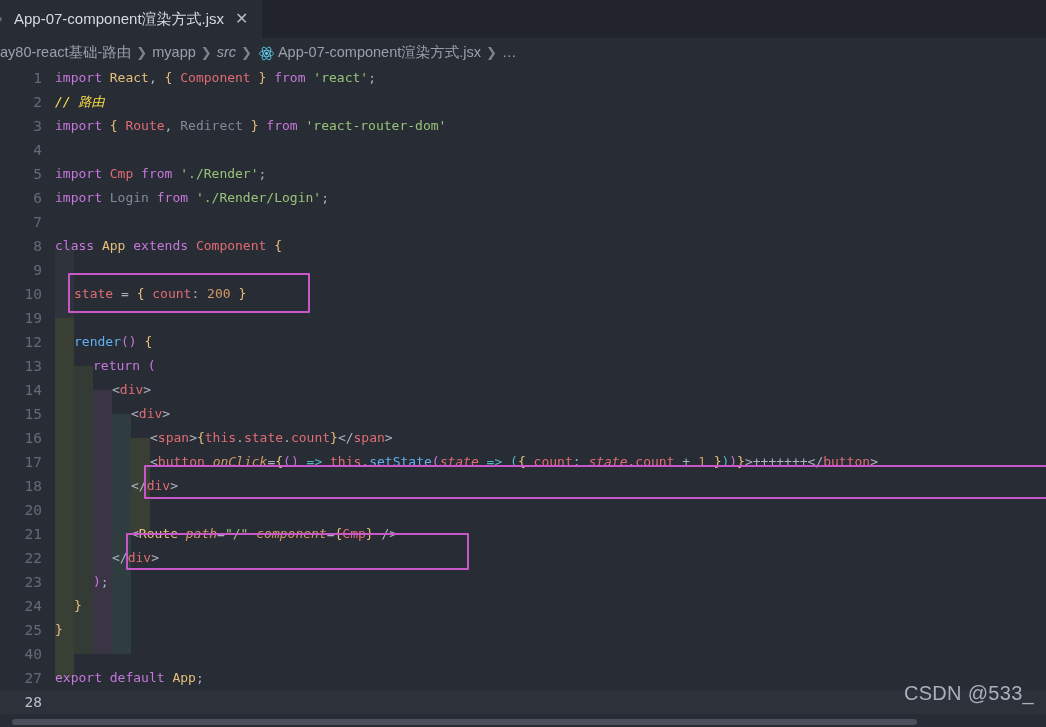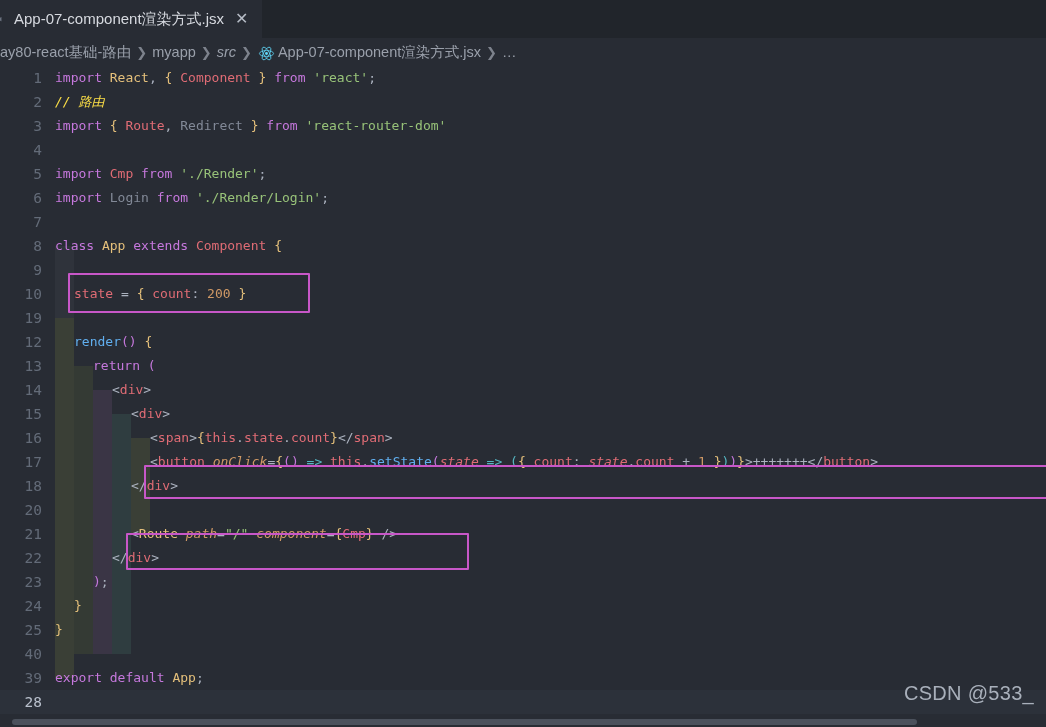--- a/index.html
+++ b/index.html
@@ -217,21 +217,21 @@
       <div class="row"><span class="gutter">22</span><span class="code" style="left:112px;"><span class="tagbr">&lt;/</span><span class="tag">div</span><span class="tagbr">&gt;</span></span></div>
 
       <div class="row"><span class="gutter">23</span><span class="code" style="left:93px;"><span class="br-p">)</span><span class="punc">;</span></span></div>
 
       <div class="row"><span class="gutter">24</span><span class="code" style="left:74px;"><span class="br-y">}</span></span></div>
 
       <div class="row"><span class="gutter">25</span><span class="code"><span class="br-y">}</span></span></div>
 
       <div class="row"><span class="gutter">40</span><span class="code"></span></div>
 
-      <div class="row"><span class="gutter">39</span><span class="code"><span class="kw">export</span> <span class="kw">default</span> <span class="cls">App</span><span class="punc">;</span></span></div>
+      <div class="row"><span class="gutter">27</span><span class="code"><span class="kw">export</span> <span class="kw">default</span> <span class="cls">App</span><span class="punc">;</span></span></div>
 
       <div class="row active"><span class="gutter">28</span><span class="code"></span></div>
 
     </div>
 
     <div class="annot" style="left:68px;top:207px;width:242px;height:40px;"></div>
     <div class="annot" style="left:144px;top:399px;width:910px;height:34px;"></div>
     <div class="annot" style="left:126px;top:467px;width:343px;height:37px;"></div>
 
     <div class="hscroll">

